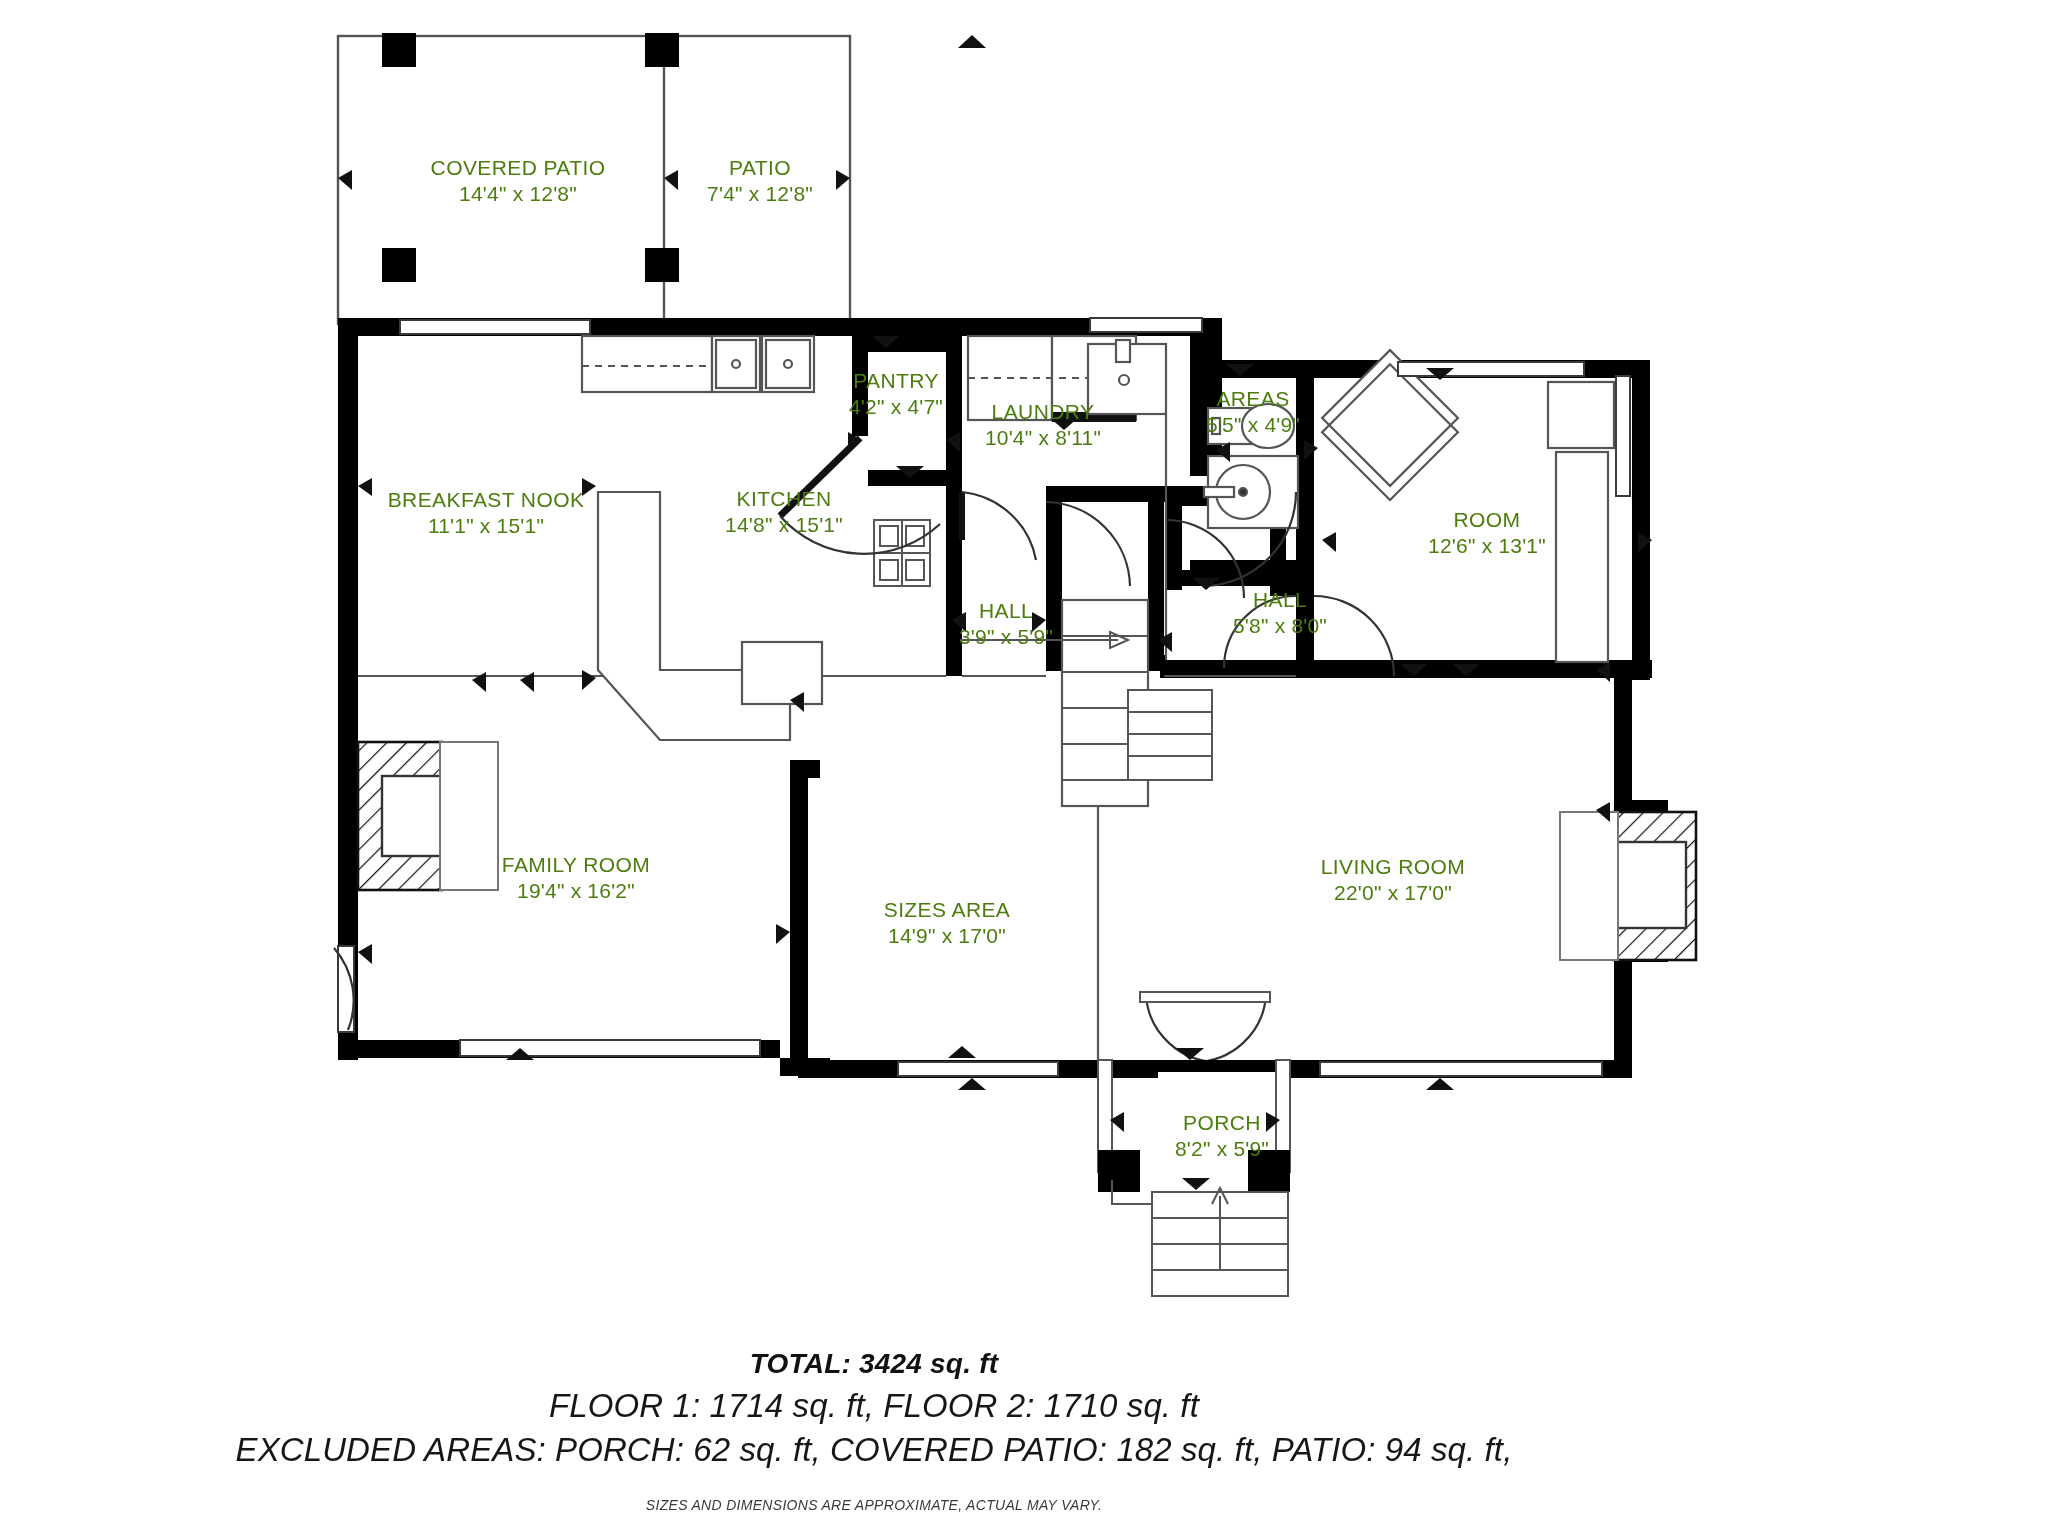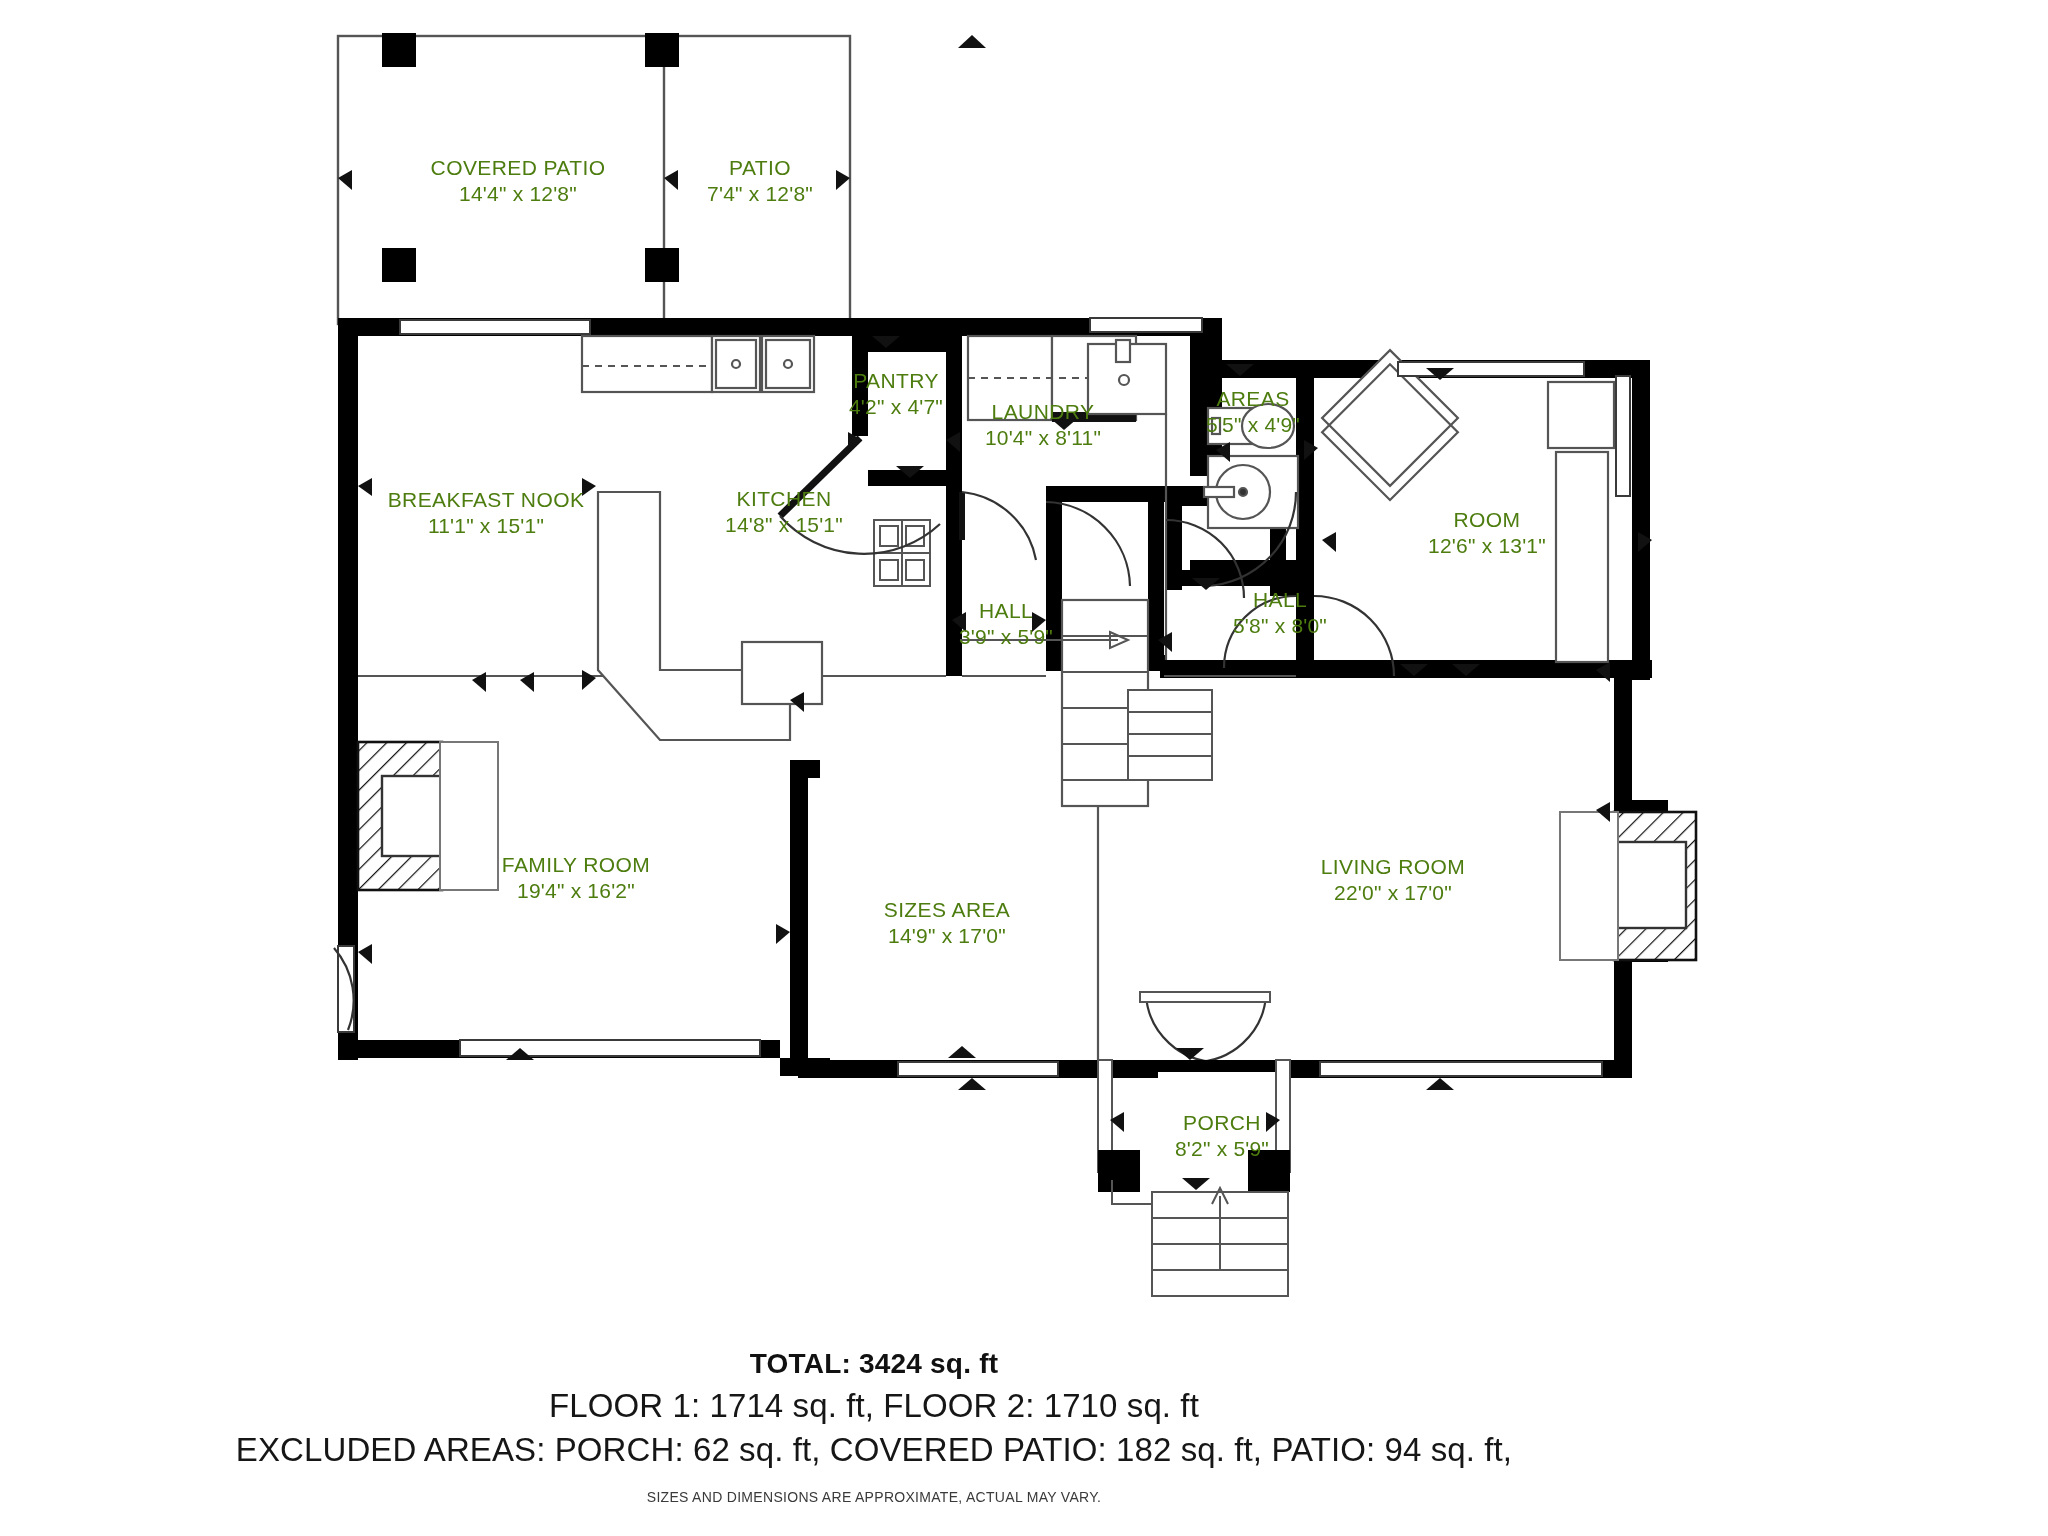--- a/index.html
+++ b/index.html
@@ -46,39 +46,40 @@
     font-size: 21px;
     letter-spacing: 0.2px;
   }
   .summary {
     position: absolute;
     left: 0;
     top: 1345px;
     width: 1748px;
     text-align: center;
     line-height: 1.33;
+    font-style: italic;
   }
   .summary .sum-total {
     font-size: 28px;
     font-weight: bold;
     letter-spacing: 0.2px;
     display: block;
     margin-bottom: 2px;
     color: #111;
   }
   .summary .sum-line {
     font-size: 33px;
     display: block;
     letter-spacing: 0.1px;
     color: #161616;
   }
   .summary .sum-disclaimer {
     font-size: 14px;
     display: block;
-    margin-top: 16px;
+    margin-top: 24px;
     letter-spacing: 0.3px;
     color: #3a3a3a;
   }
 </style>
 </head>
 <body>
 
 <div id="plan-root">
 
   <svg id="floorplan-svg" viewBox="0 0 2048 1536">

